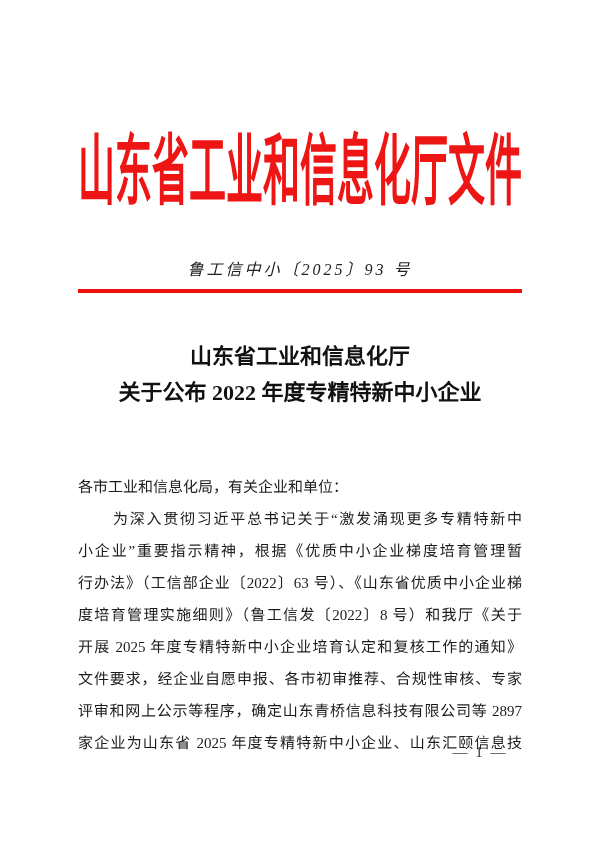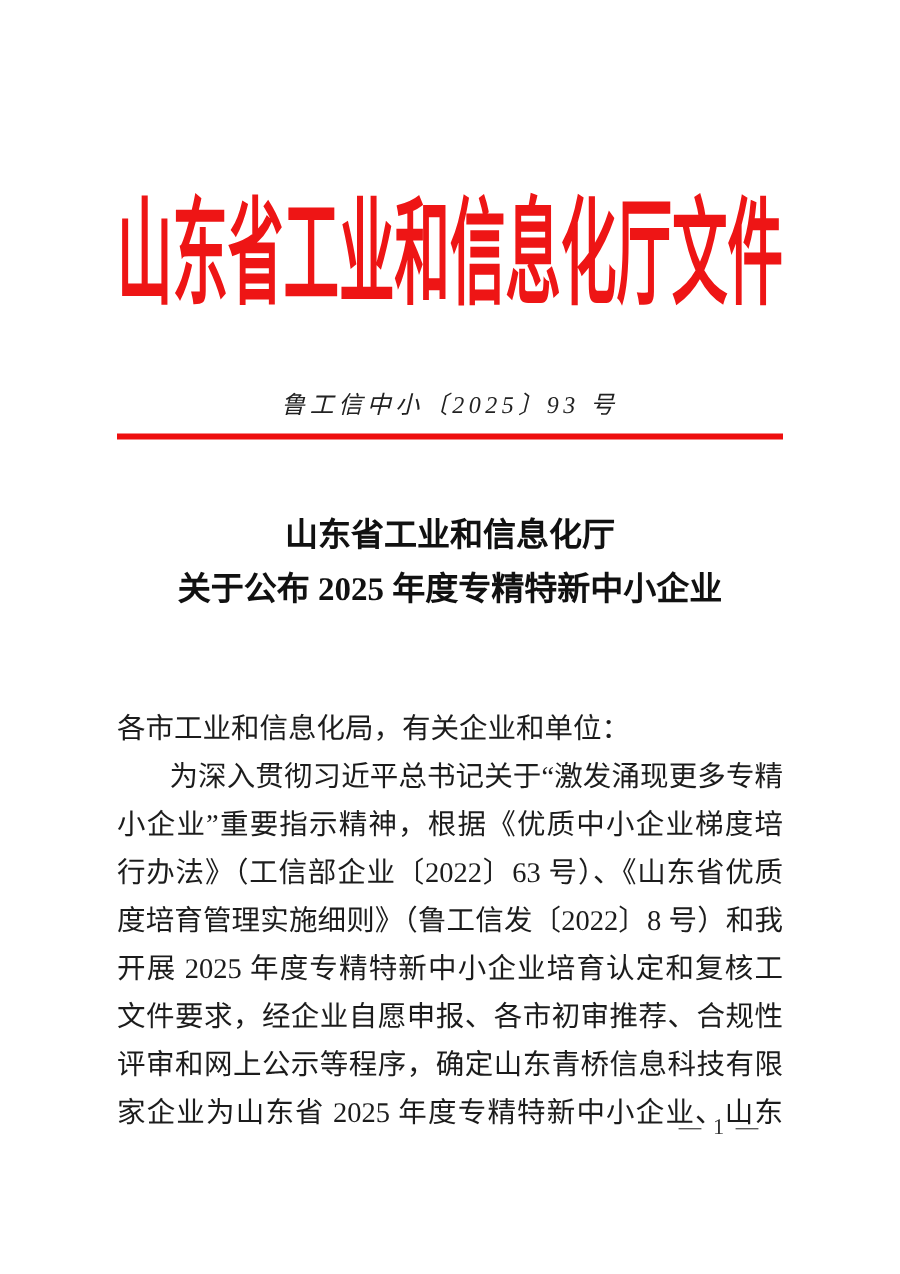--- a/index.html
+++ b/index.html
@@ -62,21 +62,21 @@
     color: #111111;
   }
   .doc-title .title-line {
     height: 36px;
   }
   .body-block {
     position: absolute;
     top: 471px;
     left: 78px;
     width: 444px;
-    font-size: 19px;
+    font-size: 15px;
     color: #1c1c1c;
   }
   .body-line {
     height: 32px;
     line-height: 32px;
     text-align: justify;
     text-align-last: justify;
     overflow: hidden;
   }
   .body-line.salutation {
@@ -103,21 +103,21 @@
 <div class="page">
 
   <div class="letterhead">山东省工业和信息化厅文件</div>
 
   <div class="doc-number">鲁工信中小〔2025〕93 号</div>
 
   <div class="red-line"></div>
 
   <div class="doc-title">
     <div class="title-line">山东省工业和信息化厅</div>
-    <div class="title-line">关于公布 2025 年度专精特新中小企业</div>
+    <div class="title-line">关于公布 2022 年度专精特新中小企业</div>
   </div>
 
   <div class="body-block">
     <div class="body-line salutation">各市工业和信息化局，有关企业和单位：</div>
     <div class="body-line indent">为深入贯彻习近平总书记关于“激发涌现更多专精特新中</div>
     <div class="body-line">小企业”重要指示精神，根据《优质中小企业梯度培育管理暂</div>
     <div class="body-line">行办法》（工信部企业〔2022〕63 号）、《山东省优质中小企业梯</div>
     <div class="body-line">度培育管理实施细则》（鲁工信发〔2022〕8 号）和我厅《关于</div>
     <div class="body-line">开展 2025 年度专精特新中小企业培育认定和复核工作的通知》</div>
     <div class="body-line">文件要求，经企业自愿申报、各市初审推荐、合规性审核、专家</div>

